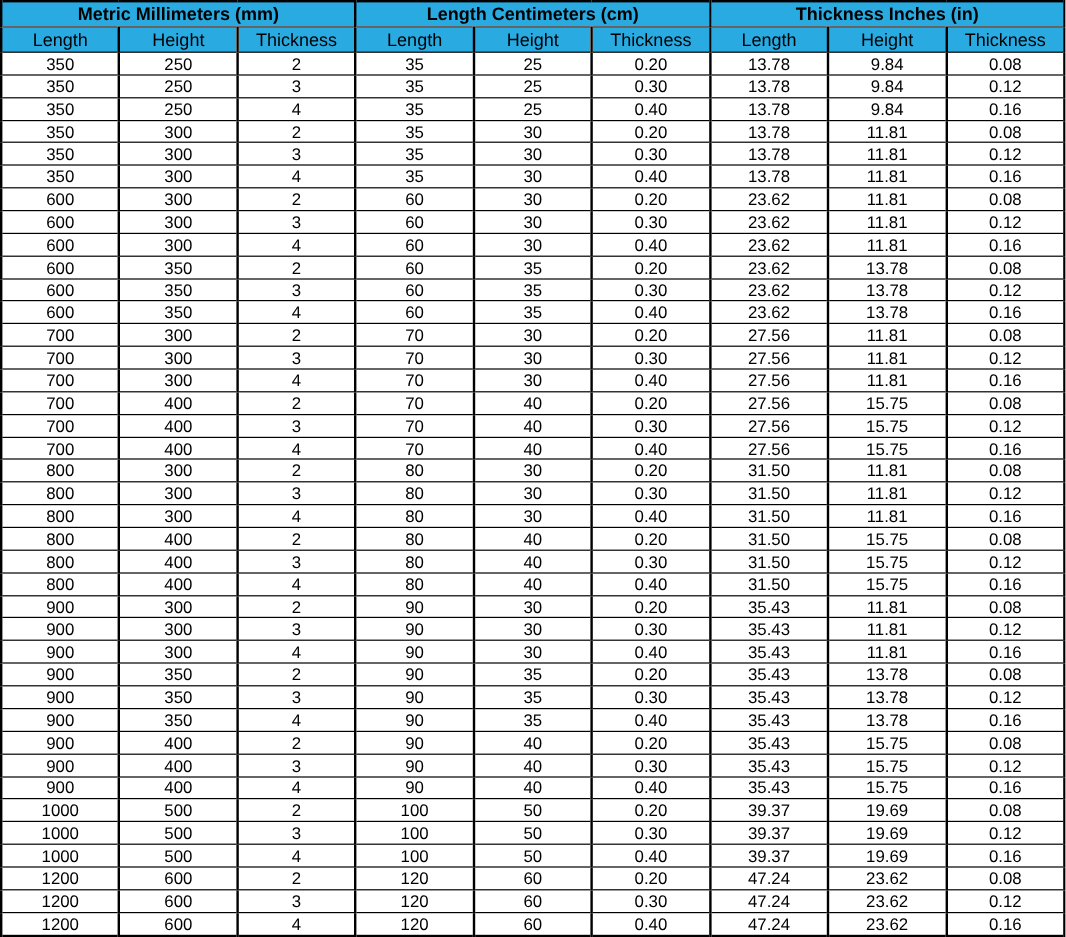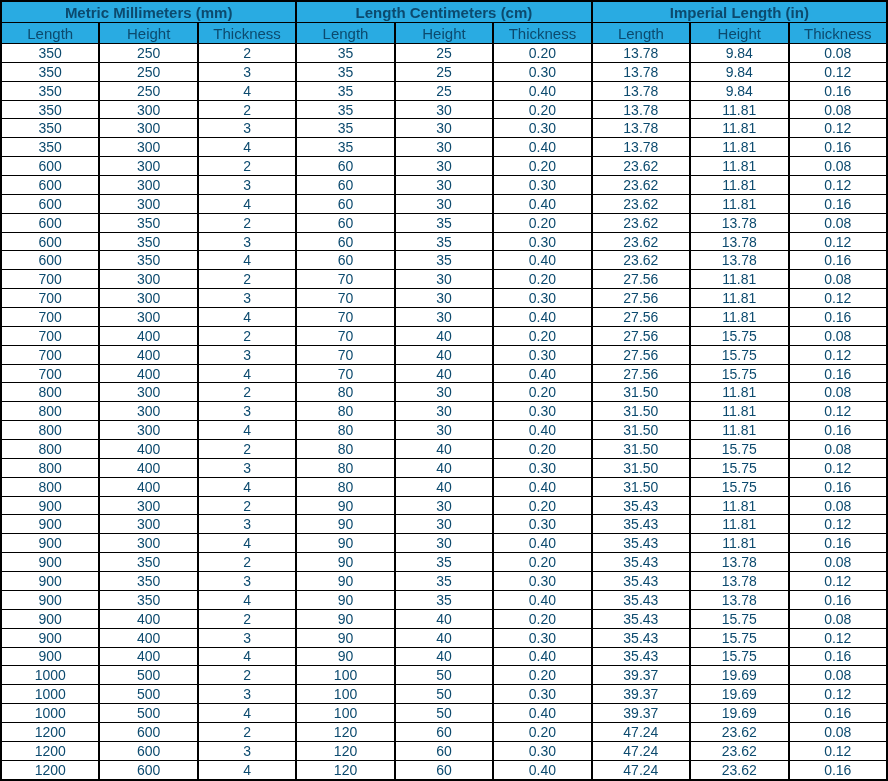--- a/index.html
+++ b/index.html
@@ -6,21 +6,21 @@
     margin: 0;
     padding: 0;
     background: #ffffff;
   }
   .conversion-table {
     border-collapse: collapse;
     table-layout: fixed;
     width: 888px;
     height: 781px;
     font-family: "Liberation Sans", sans-serif;
-    color: #0c4a6e;
+    color: #000000;
     padding-left: 20px;
   }
   .conversion-table col { width: 11.111%; }
   .conversion-table th,
   .conversion-table td {
     border-top: 1px solid #000000;
     border-bottom: 1px solid #000000;
     border-left: 2px solid #000000;
     border-right: 2px solid #000000;
     text-align: center;
@@ -61,21 +61,21 @@
       <col>
       <col>
       <col>
       <col>
       <col>
   </colgroup>
   <thead>
     <tr class="group-header-row">
       <th colspan="3">Metric Millimeters (mm)</th>
       <th colspan="3">Length Centimeters (cm)</th>
-      <th colspan="3">Imperial Length (in)</th>
+      <th colspan="3">Thickness Inches (in)</th>
     </tr>
     <tr class="column-header-row">
       <th>Length</th>
       <th>Height</th>
       <th>Thickness</th>
       <th>Length</th>
       <th>Height</th>
       <th>Thickness</th>
       <th>Length</th>
       <th>Height</th>

